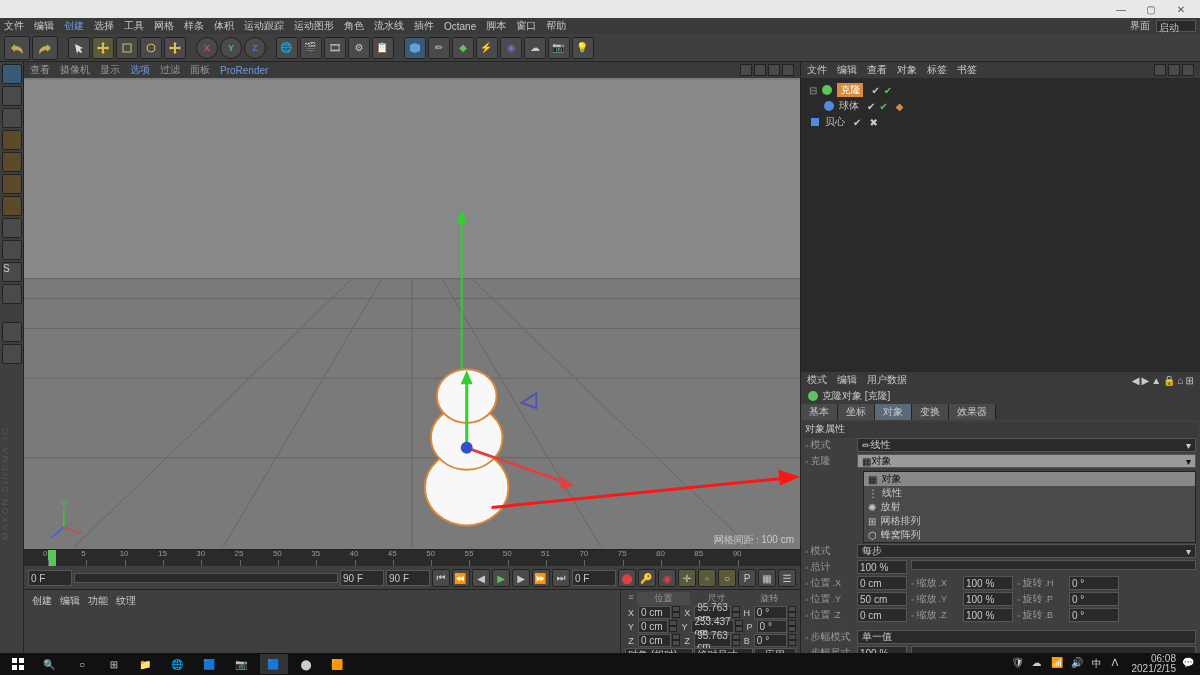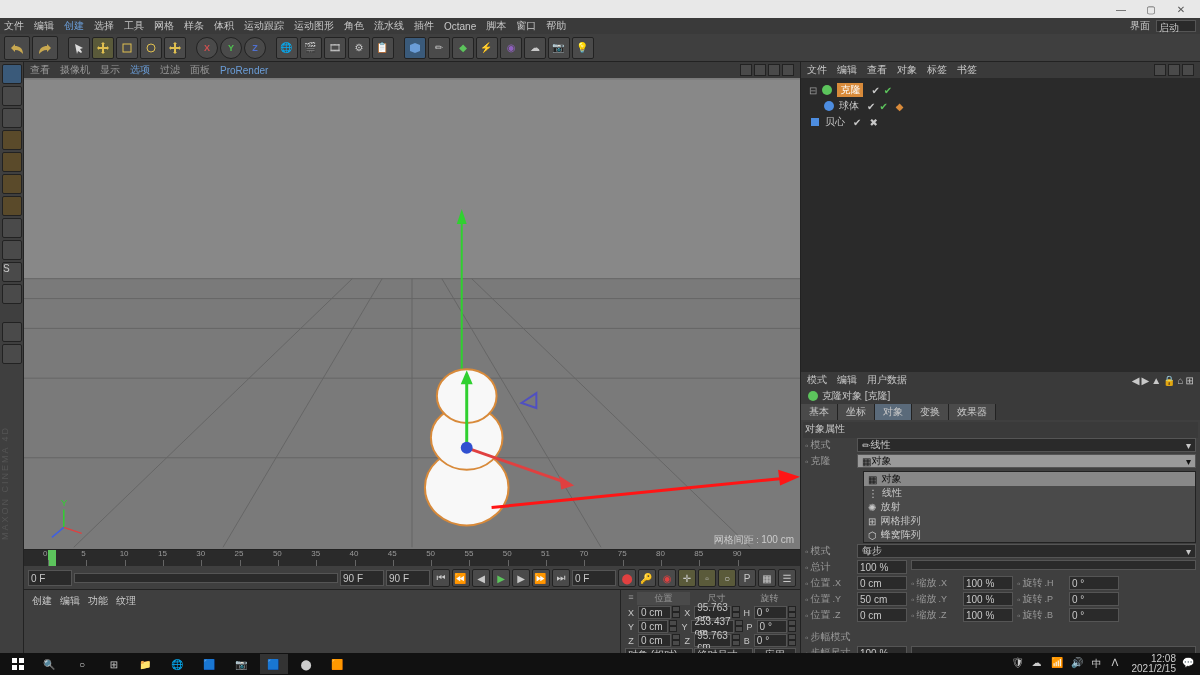--- a/index.html
+++ b/index.html
@@ -680,20 +680,23 @@
             <div class="anum">
               <span>0 °</span>
             </div>
         </div>
         <div style="height:6px"></div>
         <div class="arow">
           <div class="albl">
               <span>◦</span>
               <span>步幅模式</span>
             </div>
+          <div class="afield">
+              <span>单一值</span>
+            </div>
         </div>
         <div class="arow">
           <div class="albl">
               <span>◦</span>
               <span>步幅尺寸</span>
             </div>
           <div class="anum">
               <span>100 %</span>
             </div>
           <div style="flex:1;height:10px;background:var(--bg-field);border:1px solid var(--border)"></div>
@@ -726,20 +729,20 @@
   <div class="tskbtn">⬤</div>
   <div class="tskbtn">🟧</div>
   <div class="tray">
     <span class="trayicon">🛡</span>
     <span class="trayicon">☁</span>
     <span class="trayicon">📶</span>
     <span class="trayicon">🔊</span>
     <span class="trayicon">中</span>
     <span class="trayicon">ᐱ</span>
     <div class="clock">
-      <span>12:08</span>
+      <span>06:08</span>
       <span>2021/2/15</span>
     </div>
     <span class="trayicon">💬</span>
   </div>
 </div>
 
 <div style="position:absolute;left:0;top:540px;transform:rotate(-90deg);transform-origin:left top;color:#555;font-size:9px;letter-spacing:2px">MAXON CINEMA 4D</div>
 
 </body></html>

